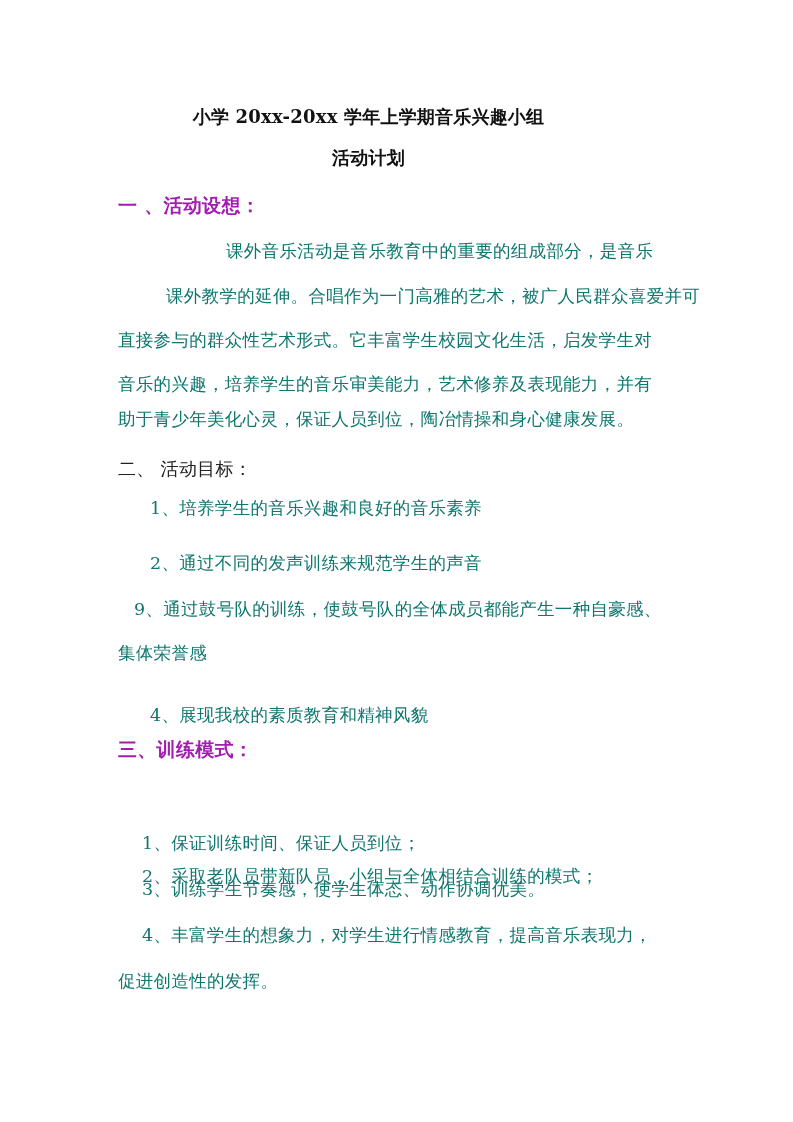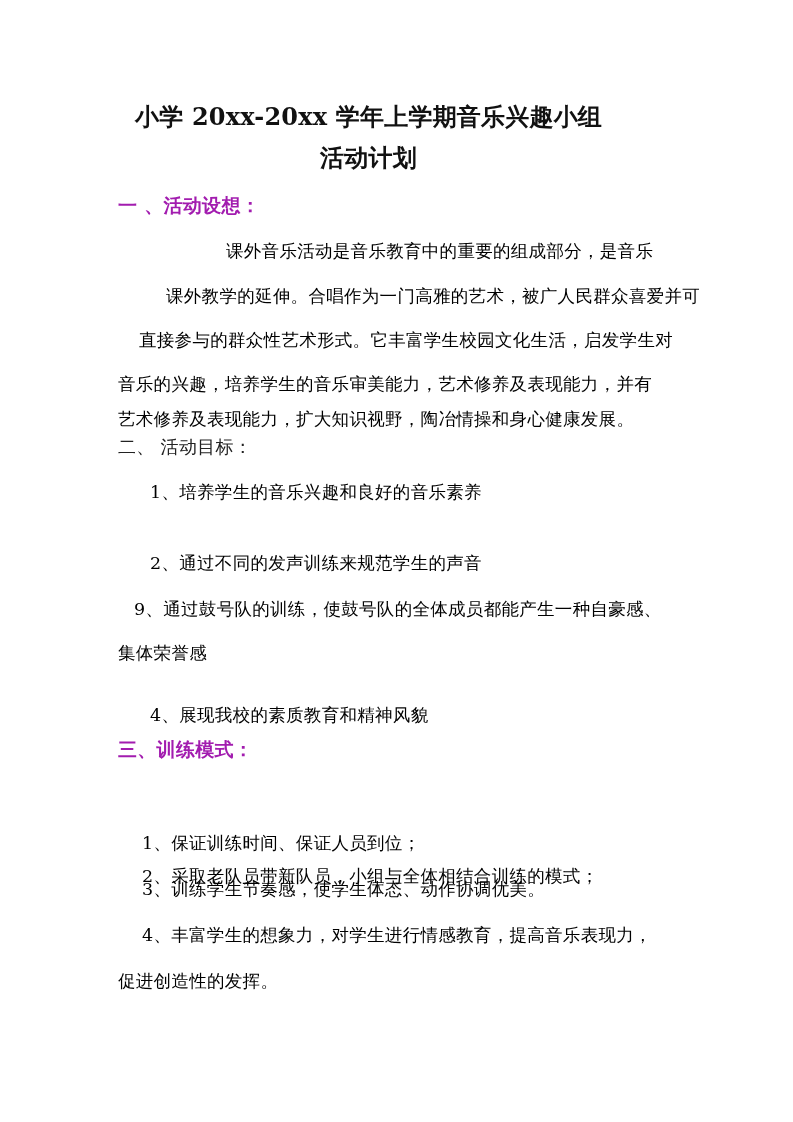--- a/index.html
+++ b/index.html
@@ -1,38 +1,38 @@
 <!DOCTYPE html>
 <html><head>
 <meta charset="utf-8">
 <style>
   html, body { margin: 0; padding: 0; background: #ffffff; }
   body { width: 793px; height: 1122px; position: relative; overflow: hidden;
          font-family: "DejaVu Serif", "Liberation Serif", serif; color: #222; }
-  .line { position: absolute; white-space: nowrap; font-size: 17.5px; line-height: 22px; letter-spacing: 0.3px; color: #000000; }
-  .title { left: 0; width: 737px; text-align: center; font-size: 24px; color: #111; font-weight: bold; letter-spacing: 0.2px; }
+  .line { position: absolute; white-space: nowrap; font-size: 17.5px; line-height: 22px; letter-spacing: 0.3px; color: #0f766e; }
+  .title { left: 0; width: 737px; text-align: center; font-size: 18px; color: #111; font-weight: bold; letter-spacing: 0.2px; }
   .h { font-size: 19px; font-weight: bold; color: #a21caf; }
   .h2 { font-size: 18px; font-weight: normal; color: #222; }
 </style>
 </head>
 <body>
 
 <div>
   <div class="line title" style="top:106px;">小学 20xx-20xx 学年上学期音乐兴趣小组</div>
   <div class="line title" style="top:147px;">活动计划</div>
 
   <div class="line h" style="top:194px; left:118px;">一 、活动设想：</div>
   <div class="line" style="top:240px; left:226px;">课外音乐活动是音乐教育中的重要的组成部分，是音乐</div>
   <div class="line" style="top:285px; left:118px;margin-left:48px;">课外教学的延伸。合唱作为一门高雅的艺术，被广人民群众喜爱并可</div>
-  <div class="line" style="top:329px; left:118px;margin-left:21px;">直接参与的群众性艺术形式。它丰富学生校园文化生活，启发学生对</div>
+  <div class="line" style="top:329px; left:118px;">直接参与的群众性艺术形式。它丰富学生校园文化生活，启发学生对</div>
   <div class="line" style="top:373px; left:118px;">音乐的兴趣，培养学生的音乐审美能力，艺术修养及表现能力，并有</div>
-  <div class="line" style="top:408px; left:118px;">艺术修养及表现能力，扩大知识视野，陶冶情操和身心健康发展。</div>
+  <div class="line" style="top:408px; left:118px;">助于青少年美化心灵，保证人员到位，陶冶情操和身心健康发展。</div>
 
-  <div class="line h2" style="top:436px; left:118px;">二、  活动目标：</div>
-  <div class="line" style="top:481px; left:150px;text-align:center;">1、培养学生的音乐兴趣和良好的音乐素养</div>
+  <div class="line h2" style="top:458px; left:118px;">二、  活动目标：</div>
+  <div class="line" style="top:497px; left:150px;text-align:center;">1、培养学生的音乐兴趣和良好的音乐素养</div>
   <div class="line" style="top:552px; left:150px;">2、通过不同的发声训练来规范学生的声音</div>
   <div class="line" style="top:598px; left:134px;">9、通过鼓号队的训练，使鼓号队的全体成员都能产生一种自豪感、</div>
   <div class="line" style="top:642px; left:118px;">集体荣誉感</div>
   <div class="line" style="top:704px; left:150px;">4、展现我校的素质教育和精神风貌</div>
 
   <div class="line h" style="top:738px; left:118px;">三、训练模式：</div>
   <div class="line" style="top:832px; left:142px;">1、保证训练时间、保证人员到位；</div>
   <div class="line" style="top:865px; left:142px;">2、采取老队员带新队员，小组与全体相结合训练的模式；</div>
   <div class="line" style="top:878px; left:142px;">3、训练学生节奏感，使学生体态、动作协调优美。</div>
   <div class="line" style="top:924px; left:142px;text-align:center;">4、丰富学生的想象力，对学生进行情感教育，提高音乐表现力，</div>

